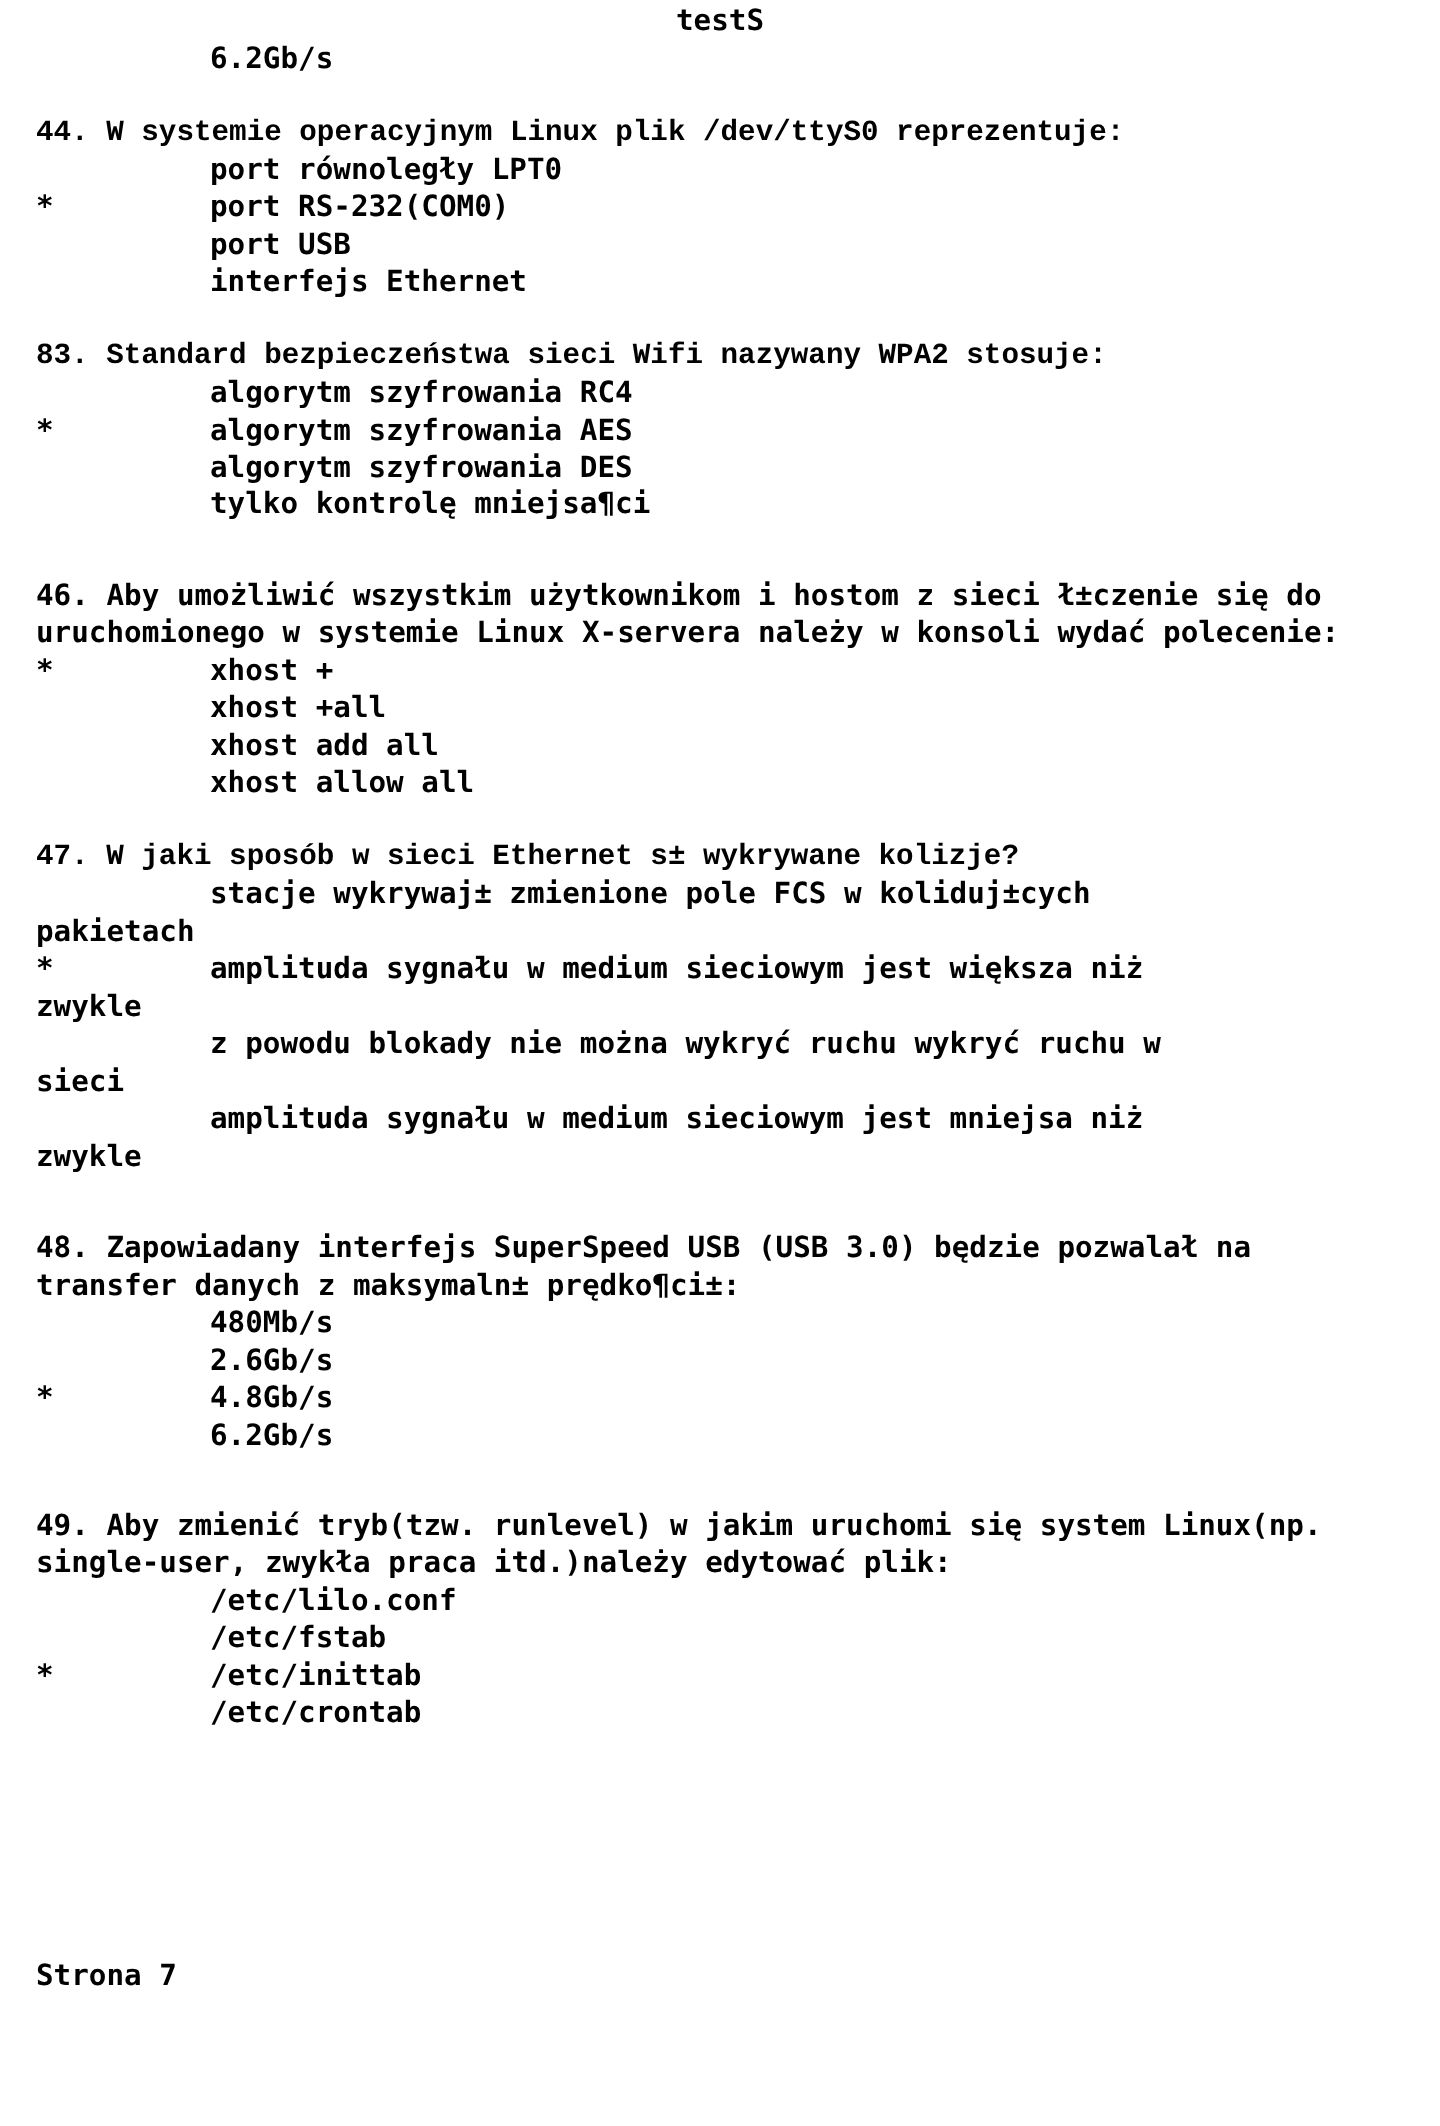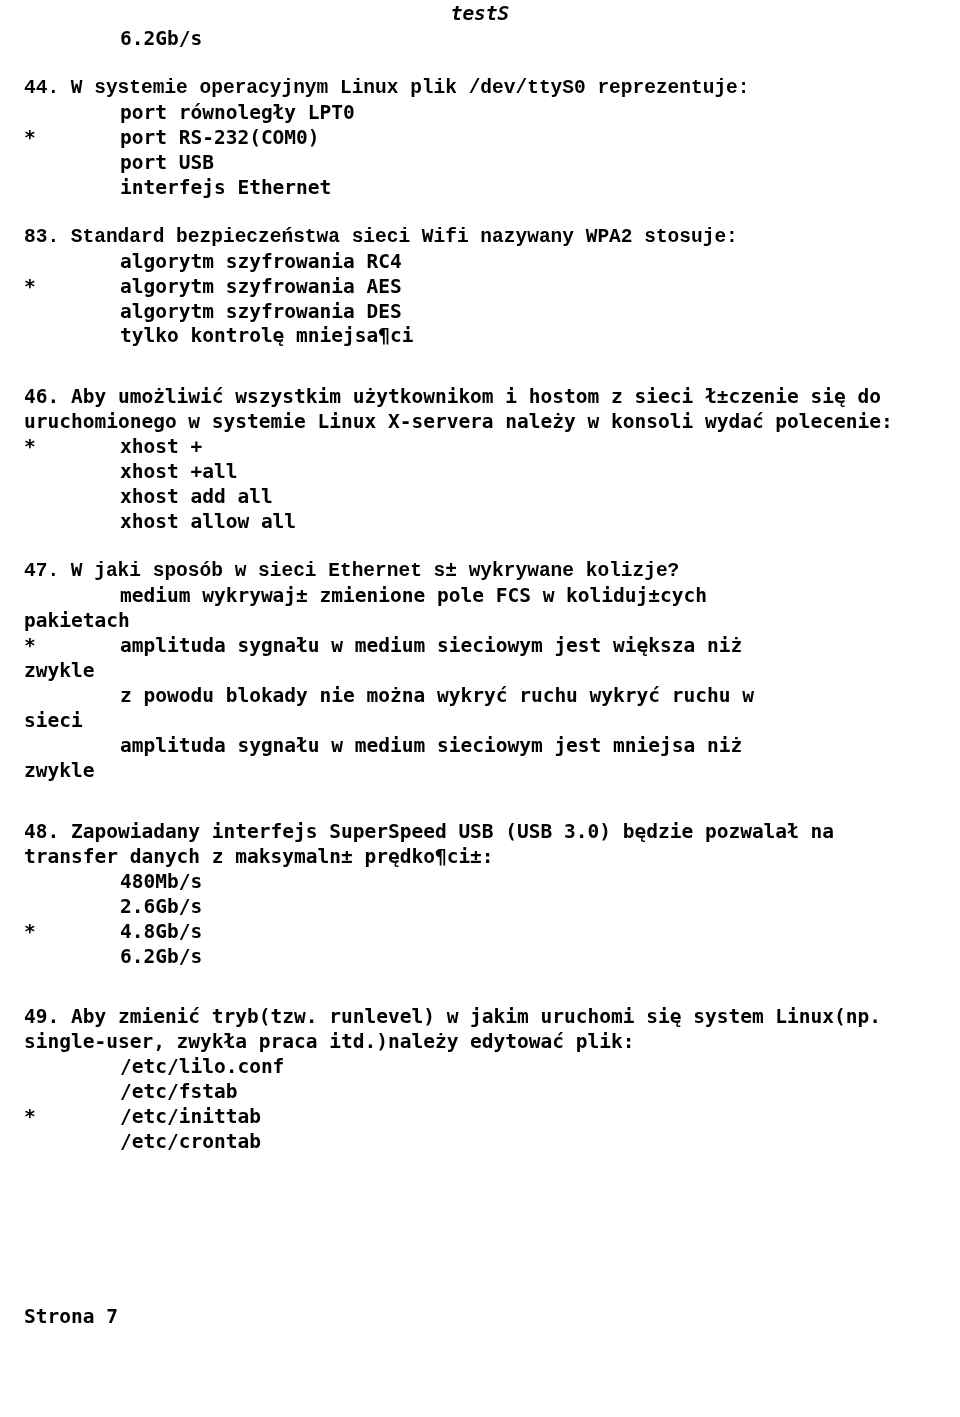--- a/index.html
+++ b/index.html
@@ -14,27 +14,27 @@
     font-size: 19.5px;
     line-height: 1.28;
     color: #000;
     padding: 2px 24px 40px 84px;
     box-sizing: border-box;
   }
   .header-title {
     text-align: center;
     margin-left: -60px;
     margin-bottom: 0;
-    font-style: italic;
   }
   .q-block {
     margin-top: 24px;
   }
   .answer-row {
     display: flex;
+    gap: 20px;
   }
   .answer-marker {
     width: 96px;
     flex: 0 0 96px;
     margin-left: -60px;
     text-align: left;
   }
   .answer-text {
     flex: 1;
   }
@@ -123,21 +123,21 @@
   <div class="answer-row">
     <div class="answer-marker"></div>
     <div class="answer-text">xhost allow all</div>
   </div>
 </div>
 
 <div class="q-block">
   <div class="q-text">47. W jaki sposób w sieci Ethernet s± wykrywane kolizje?</div>
   <div class="answer-row">
     <div class="answer-marker"></div>
-    <div class="answer-text">medium wykrywaj± zmienione pole FCS w koliduj±cych</div>
+    <div class="answer-text">stacje wykrywaj± zmienione pole FCS w koliduj±cych</div>
   </div>
   <div class="plain-left">pakietach</div>
   <div class="answer-row">
     <div class="answer-marker">*</div>
     <div class="answer-text">amplituda sygnału w medium sieciowym jest większa niż</div>
   </div>
   <div class="plain-left">zwykle</div>
   <div class="answer-row">
     <div class="answer-marker"></div>
     <div class="answer-text">z powodu blokady nie można wykryć ruchu wykryć ruchu w</div>

